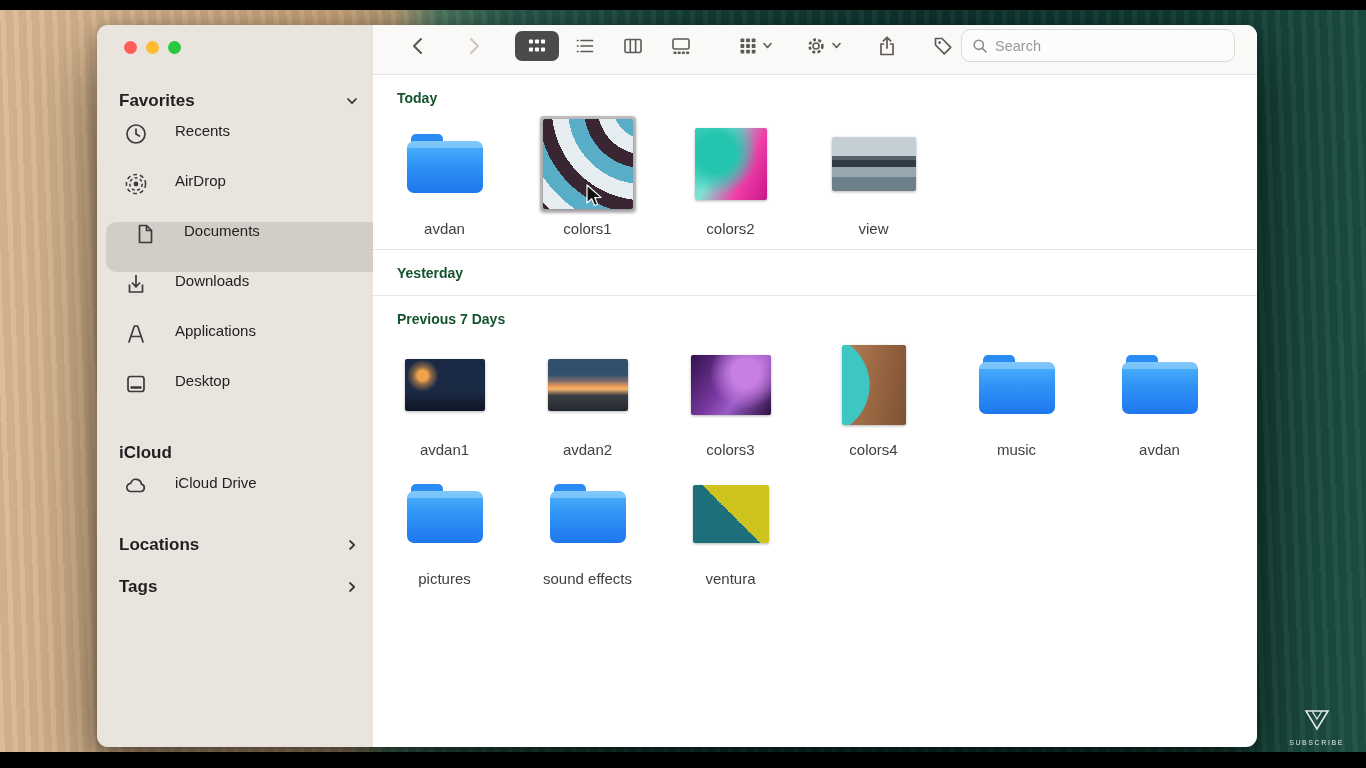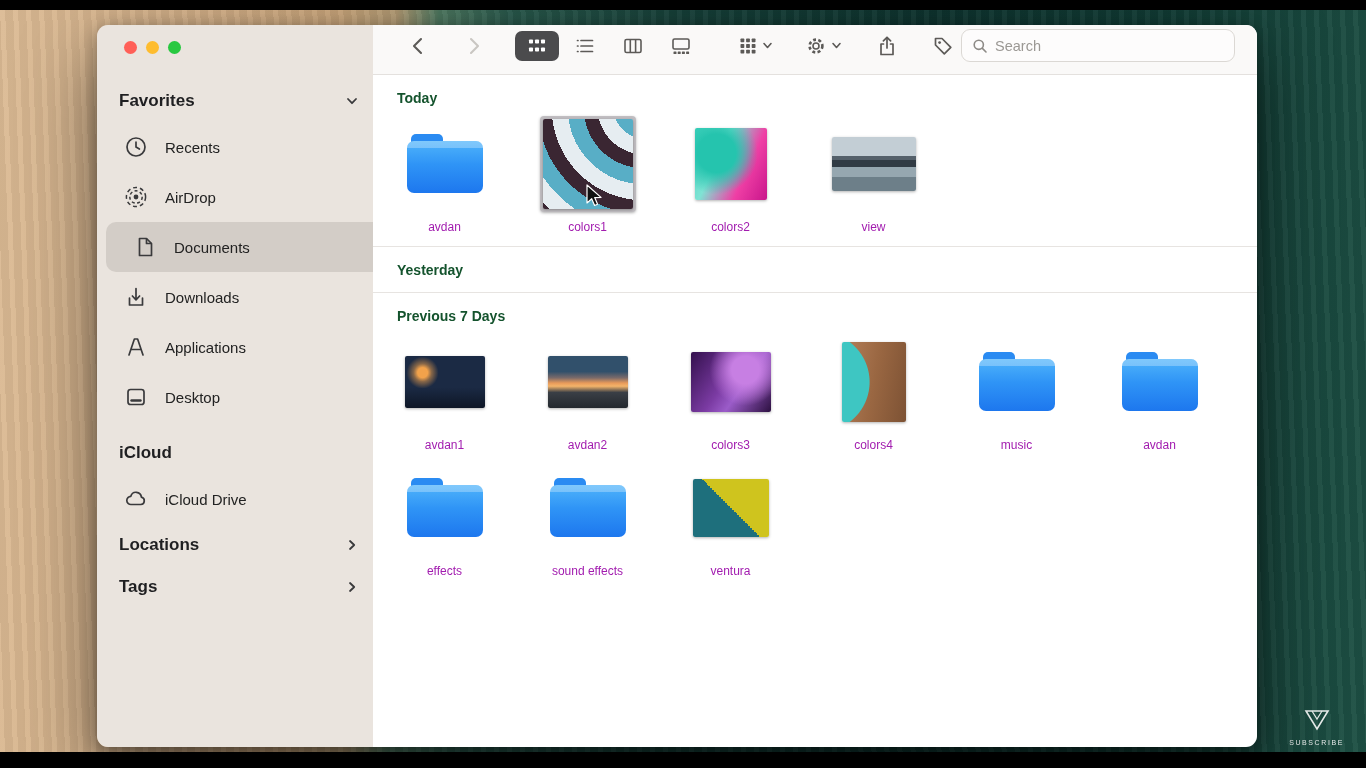--- a/index.html
+++ b/index.html
@@ -27,21 +27,21 @@
 
   
   .sidebar { width:276px; flex:0 0 276px; background:#eae4de; padding-top:16px; }
   .traffic-lights { display:flex; gap:9px; padding-left:27px; margin-bottom:26px; }
   .tl { width:13px; height:13px; border-radius:50%; display:inline-block; }
   .tl.red { background:#ff5f57; } .tl.yellow { background:#febc2e; } .tl.green { background:#28c840; }
 
   .sb-header { display:flex; align-items:center; justify-content:space-between;
     height:42px; padding:0 14px 0 22px; font-size:17px; font-weight:700; color:#1f1f21; }
   .sb-header .chev { color:#3a3a3c; }
-  .sb-item { display:flex; align-items:center; gap:17px; height:50px; padding-left:27px;
+  .sb-item { display:flex; align-items:flex-start; gap:27px; height:50px; padding-left:27px;
     font-size:15px; color:#222; }
   .sb-item .sb-icon { width:24px; height:24px; color:#3a3a3c; flex:0 0 24px; }
   .sb-item.selected { background:#d3cdc7; border-radius:10px 0 0 10px; margin-left:9px; }
   .sb-gap { height:10px; }
 
   
   .main { flex:1; background:#fff; display:flex; flex-direction:column; min-width:0; }
 
   .toolbar { height:50px; flex:0 0 50px; display:flex; align-items:center;
     background:#faf9f8; border-bottom:1px solid #e4e1de; padding:0 22px 8px 30px; }
@@ -66,21 +66,21 @@
   .search-field input::placeholder { color:#9b9894; }
 
   
   .files { flex:1; overflow:hidden; }
   .file-section { border-bottom:1px solid #e7e4e1; padding-bottom:12px; }
   .file-section:last-child { border-bottom:none; }
   .section-title { font-size:14px; font-weight:700; color:#14532d; margin:15px 0 2px 24px; }
   .items { display:flex; flex-wrap:wrap; width:862px; }
   .item { width:143px; display:flex; flex-direction:column; align-items:center; margin-top:4px; }
   .icon-box { height:104px; display:flex; align-items:center; justify-content:center; }
-  .item-label { font-size:12px; color:#a21caf; margin-top:4px; white-space:nowrap; }
+  .item-label { font-size:15px; color:#404040; margin-top:4px; white-space:nowrap; }
 
   
   .folder { width:76px; height:60px; position:relative; }
   .folder .tab { position:absolute; top:0; left:4px; width:32px; height:14px;
     border-radius:5px 5px 0 0; background:#2a8bf2; }
   .folder .fbody { position:absolute; top:7px; left:0; right:0; height:52px; border-radius:7px;
     background:linear-gradient(180deg,#4fb4fb 0%, #2f94f6 45%, #1d77ee 100%); }
   .folder .fbody::before { content:""; position:absolute; top:0; left:0; right:0; height:7px;
     border-radius:7px 7px 0 0; background:rgba(255,255,255,.28); }
 
@@ -423,21 +423,21 @@
                 </div>
               <div class="item-label">avdan</div>
             </div>
             <div class="item">
               <div class="icon-box">
                   <div class="folder">
                     <div class="tab"></div>
                     <div class="fbody"></div>
                   </div>
                 </div>
-              <div class="item-label">effects</div>
+              <div class="item-label">pictures</div>
             </div>
             <div class="item">
               <div class="icon-box">
                   <div class="folder">
                     <div class="tab"></div>
                     <div class="fbody"></div>
                   </div>
                 </div>
               <div class="item-label">sound effects</div>
             </div>

